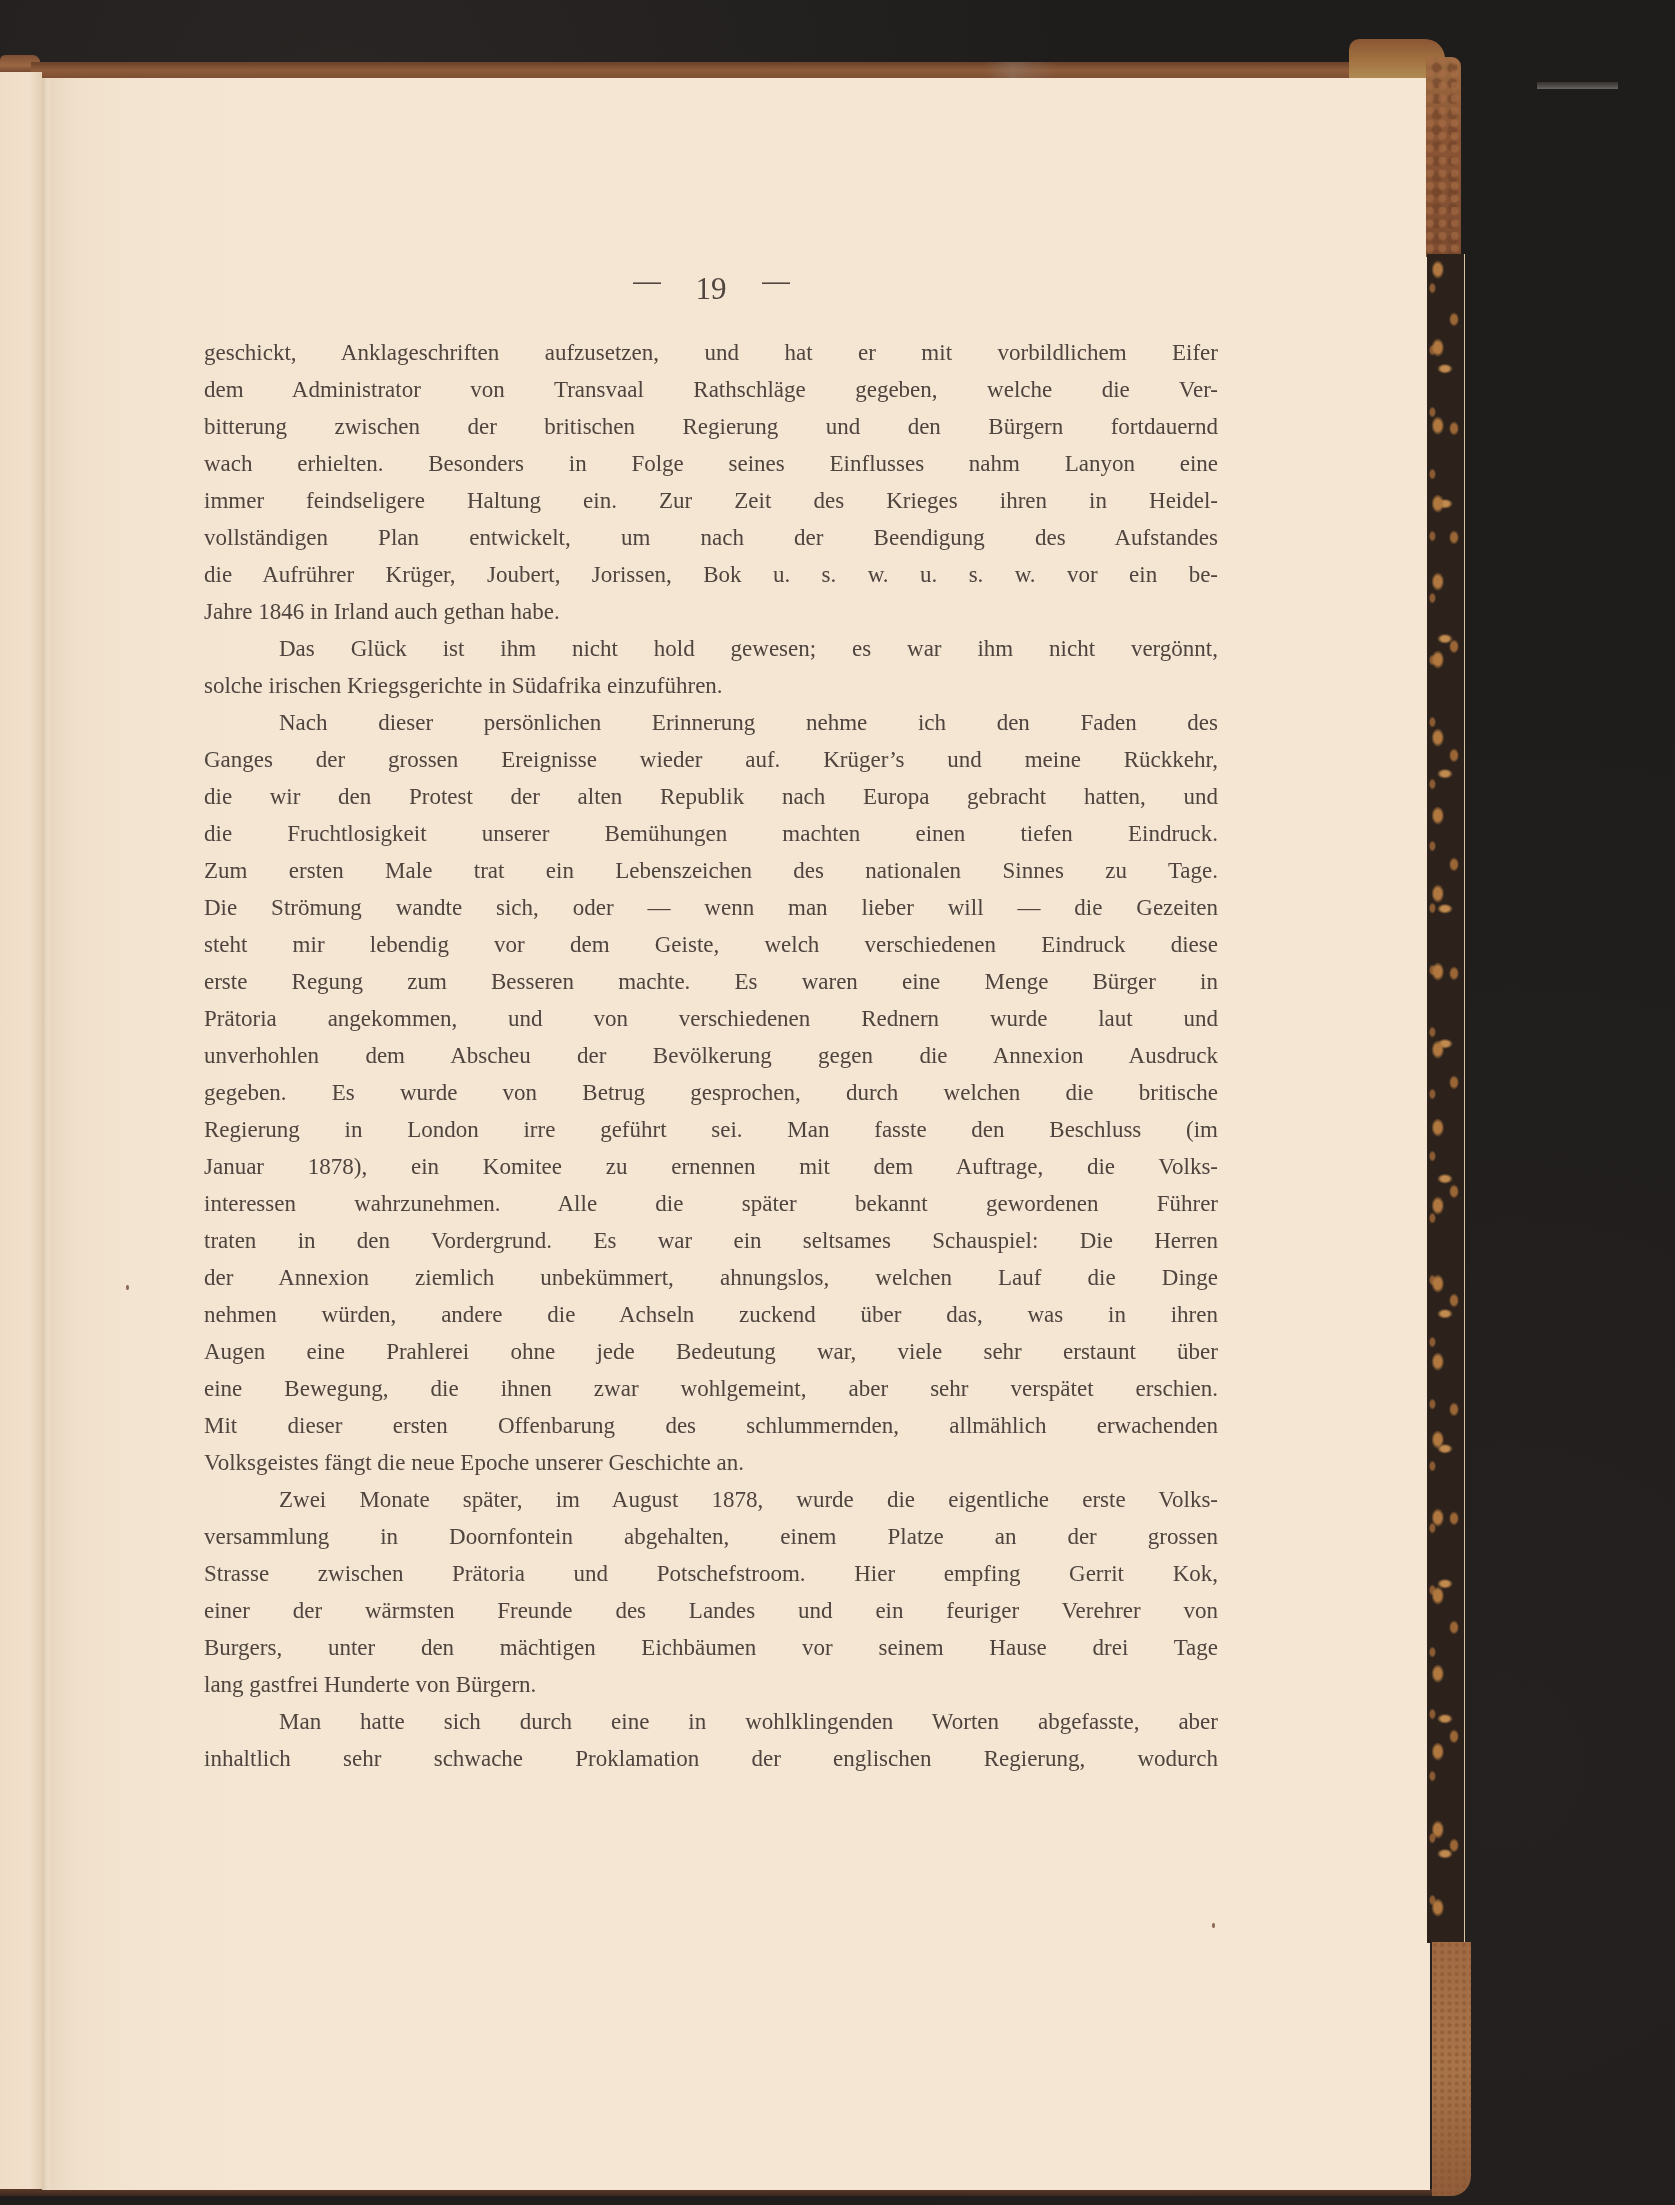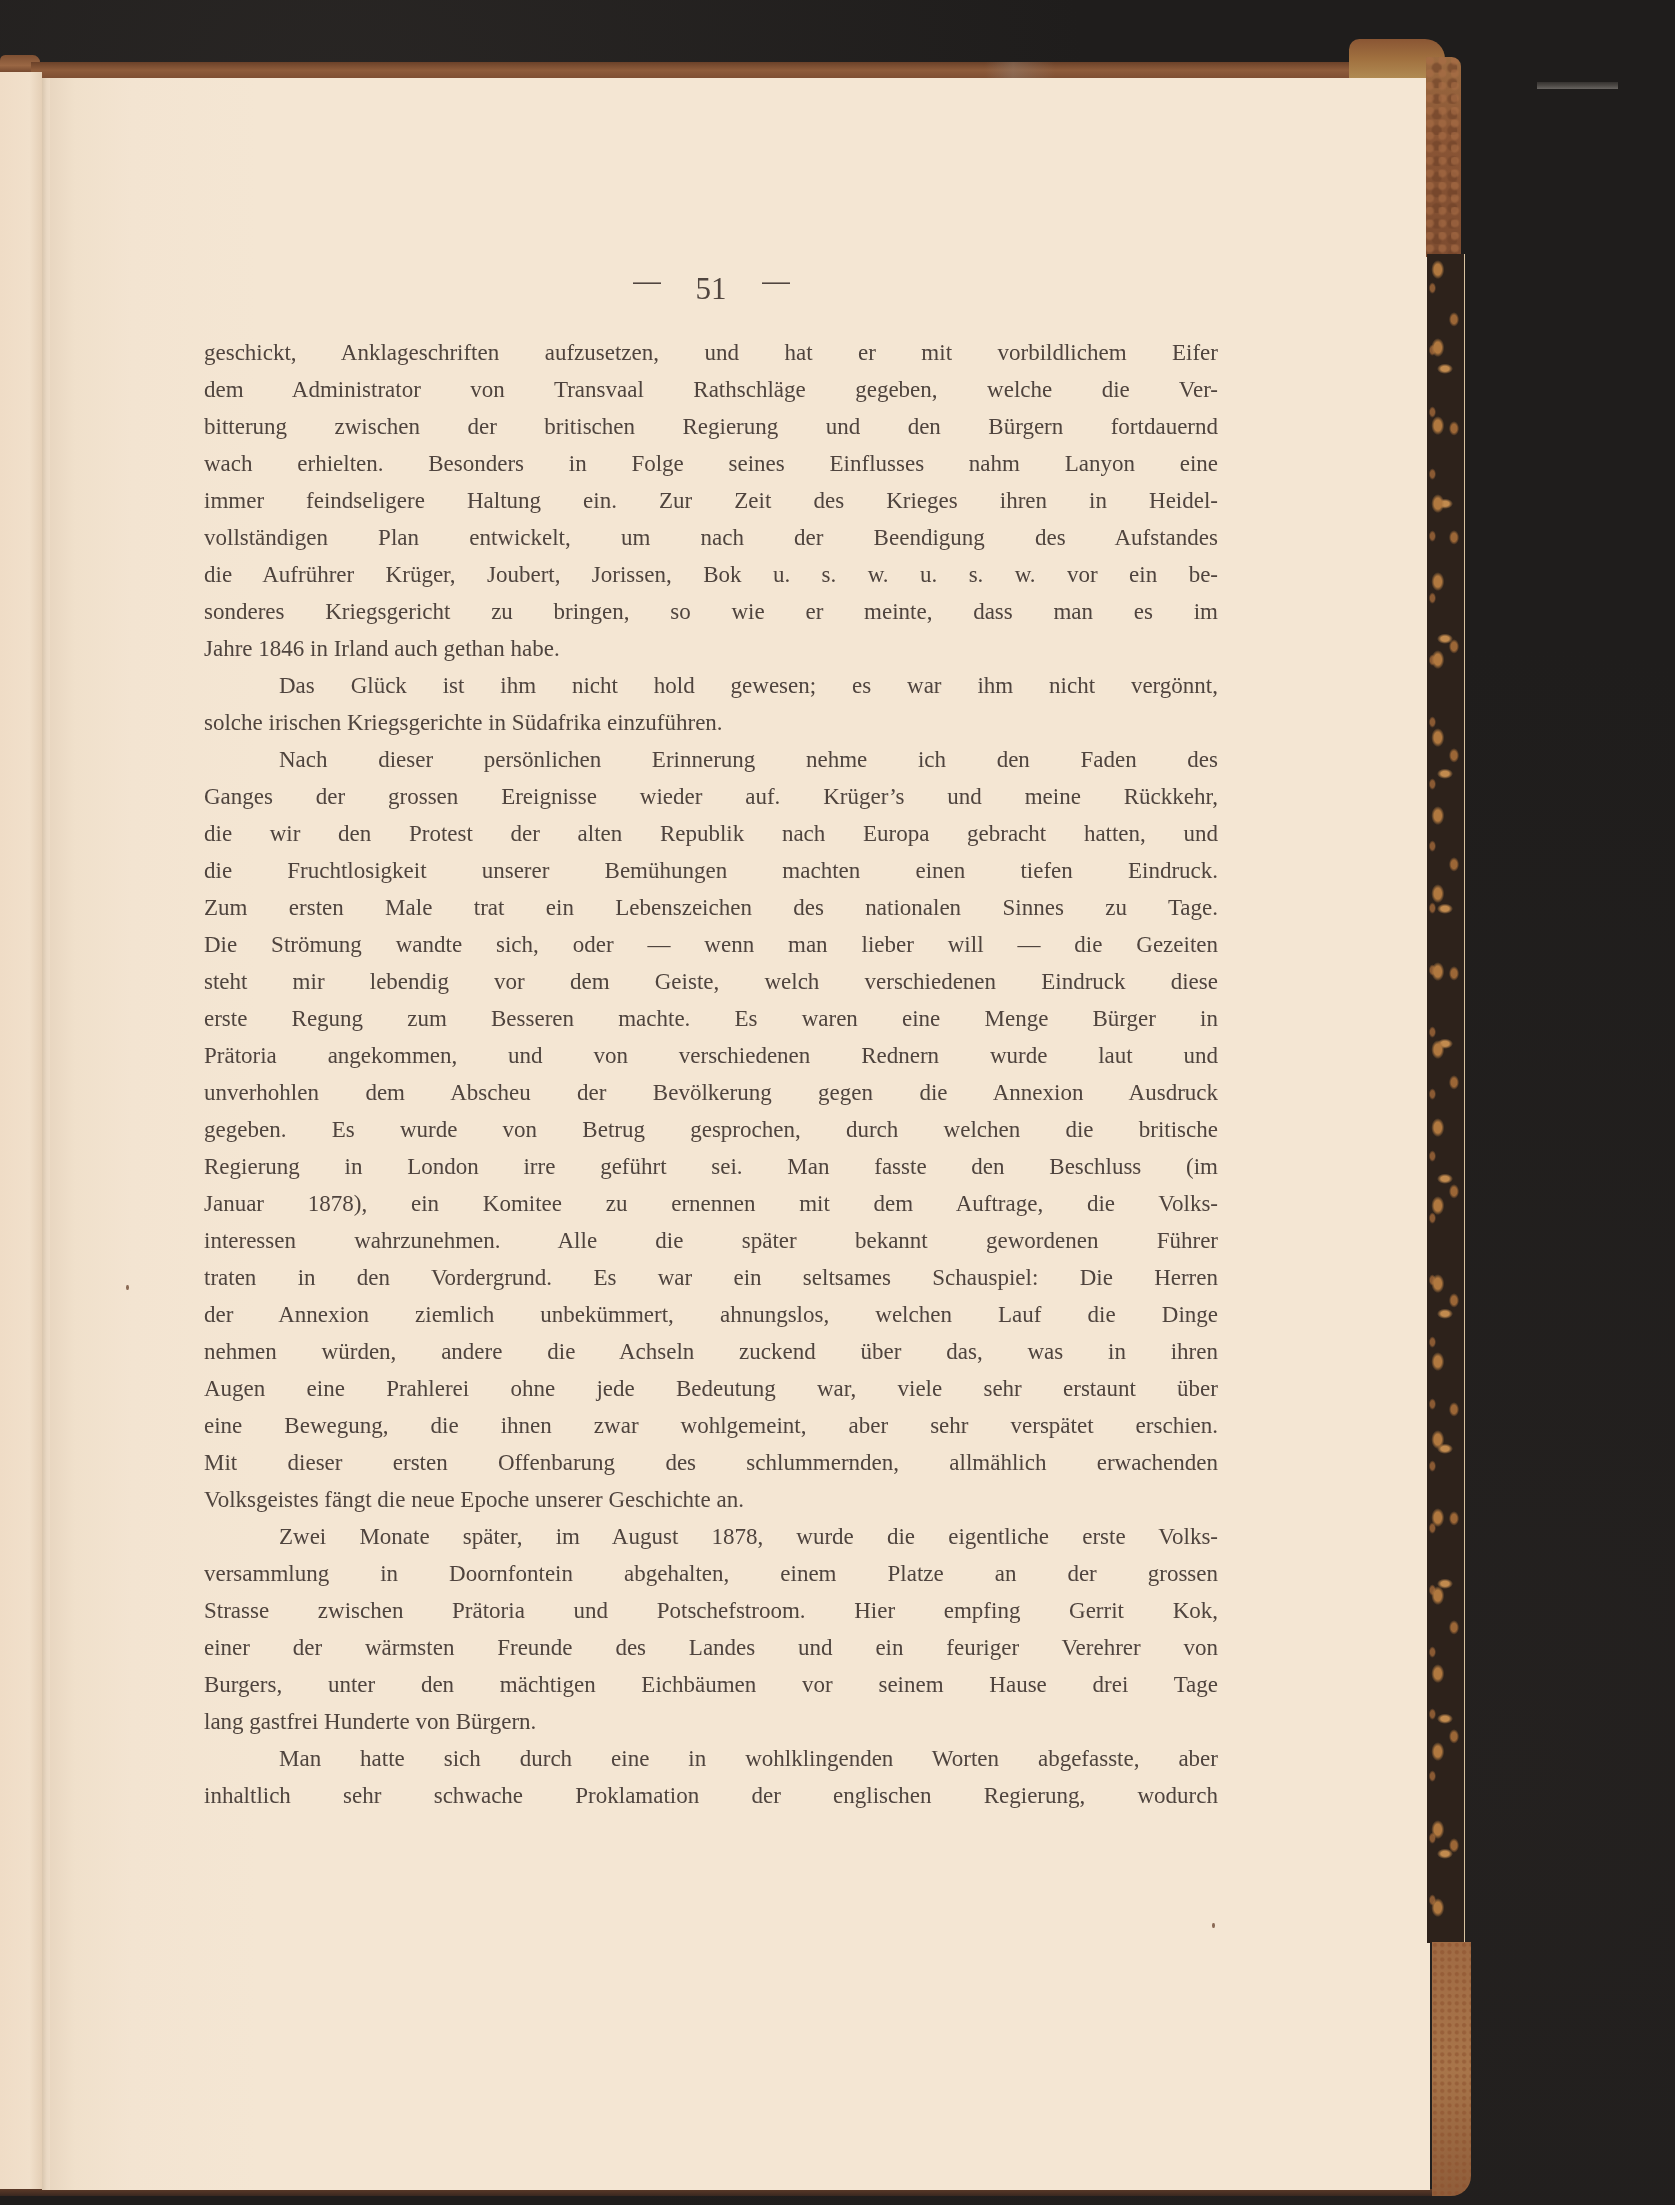--- a/index.html
+++ b/index.html
@@ -132,34 +132,33 @@
 <div class="abs main-page"></div>
 <div class="abs gutter"></div>
 <div class="abs cover-right-top"></div>
 <div class="abs cover-right-marble"></div>
 <div class="abs cover-right-bottom"></div>
 <div class="abs scan-mark"></div>
 <div class="abs speck" style="left:126px; top:1285px;"></div>
 <div class="abs speck" style="left:1212px; top:1923px;"></div>
 
 <div class="abs page-header">
-  <span class="dash">—</span><span class="num">51</span><span class="dash">—</span>
+  <span class="dash">—</span><span class="num">19</span><span class="dash">—</span>
 </div>
 
 <div class="abs text-block">
 
   <div class="paragraph">
     <span class="line">geschickt, Anklageschriften aufzusetzen, und hat er mit vorbildlichem Eifer</span>
     <span class="line">dem Administrator von Transvaal Rathschläge gegeben, welche die Ver-</span>
     <span class="line">bitterung zwischen der britischen Regierung und den Bürgern fortdauernd</span>
     <span class="line">wach erhielten. Besonders in Folge seines Einflusses nahm Lanyon eine</span>
     <span class="line">immer feindseligere Haltung ein. Zur Zeit des Krieges ihren in Heidel-</span>
     <span class="line">vollständigen Plan entwickelt, um nach der Beendigung des Aufstandes</span>
     <span class="line">die Aufrührer Krüger, Joubert, Jorissen, Bok u. s. w. u. s. w. vor ein be-</span>
-    <span class="line">sonderes Kriegsgericht zu bringen, so wie er meinte, dass man es im</span>
     <span class="line last">Jahre 1846 in Irland auch gethan habe.</span>
   </div>
 
   <div class="paragraph">
     <span class="line indent">Das Glück ist ihm nicht hold gewesen; es war ihm nicht vergönnt,</span>
     <span class="line last">solche irischen Kriegsgerichte in Südafrika einzuführen.</span>
   </div>
 
   <div class="paragraph">
     <span class="line indent">Nach dieser persönlichen Erinnerung nehme ich den Faden des</span>

